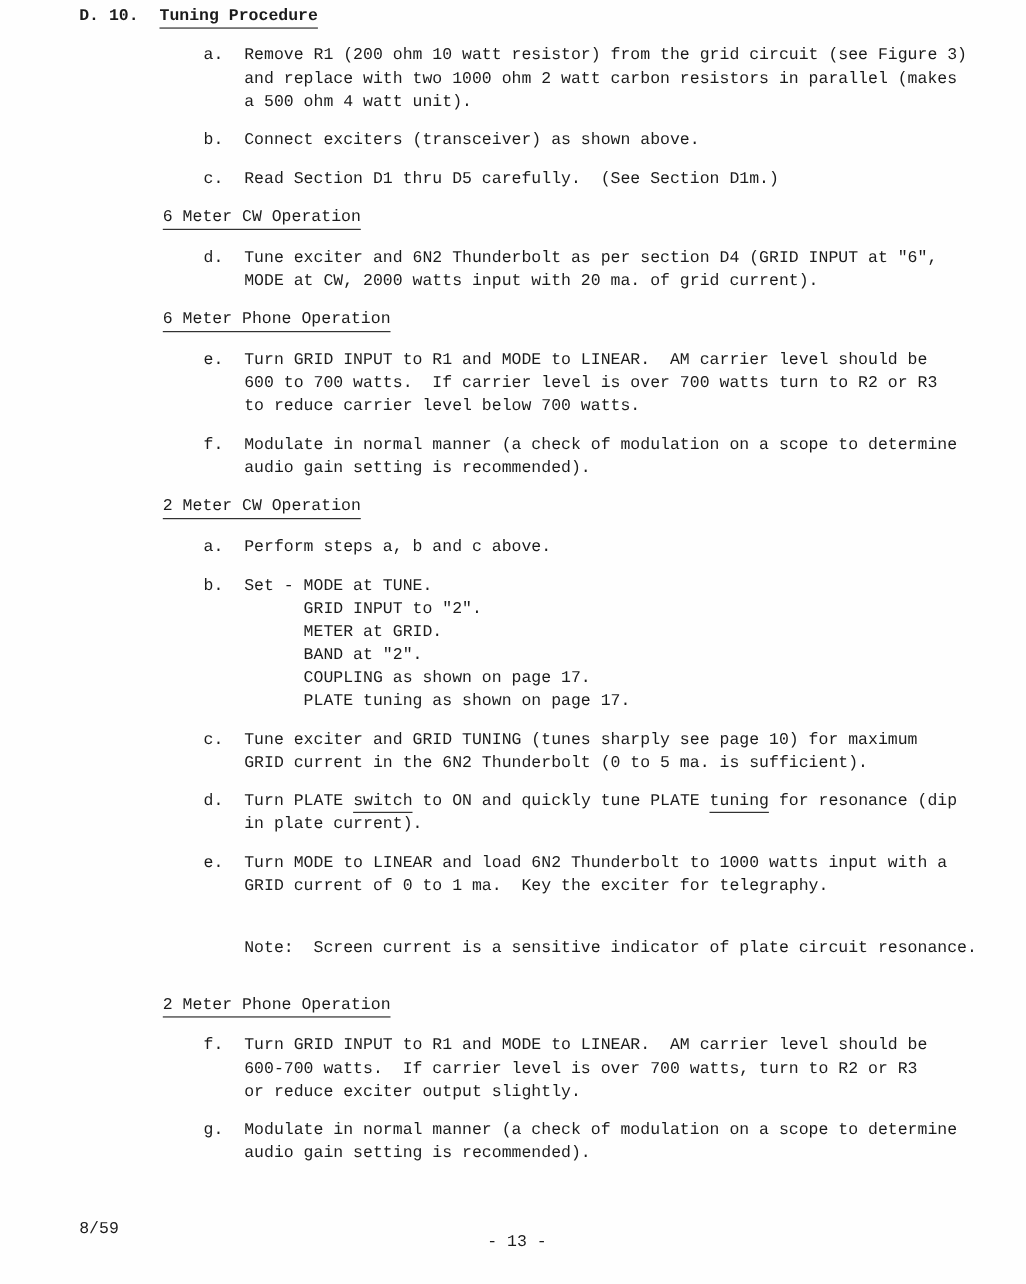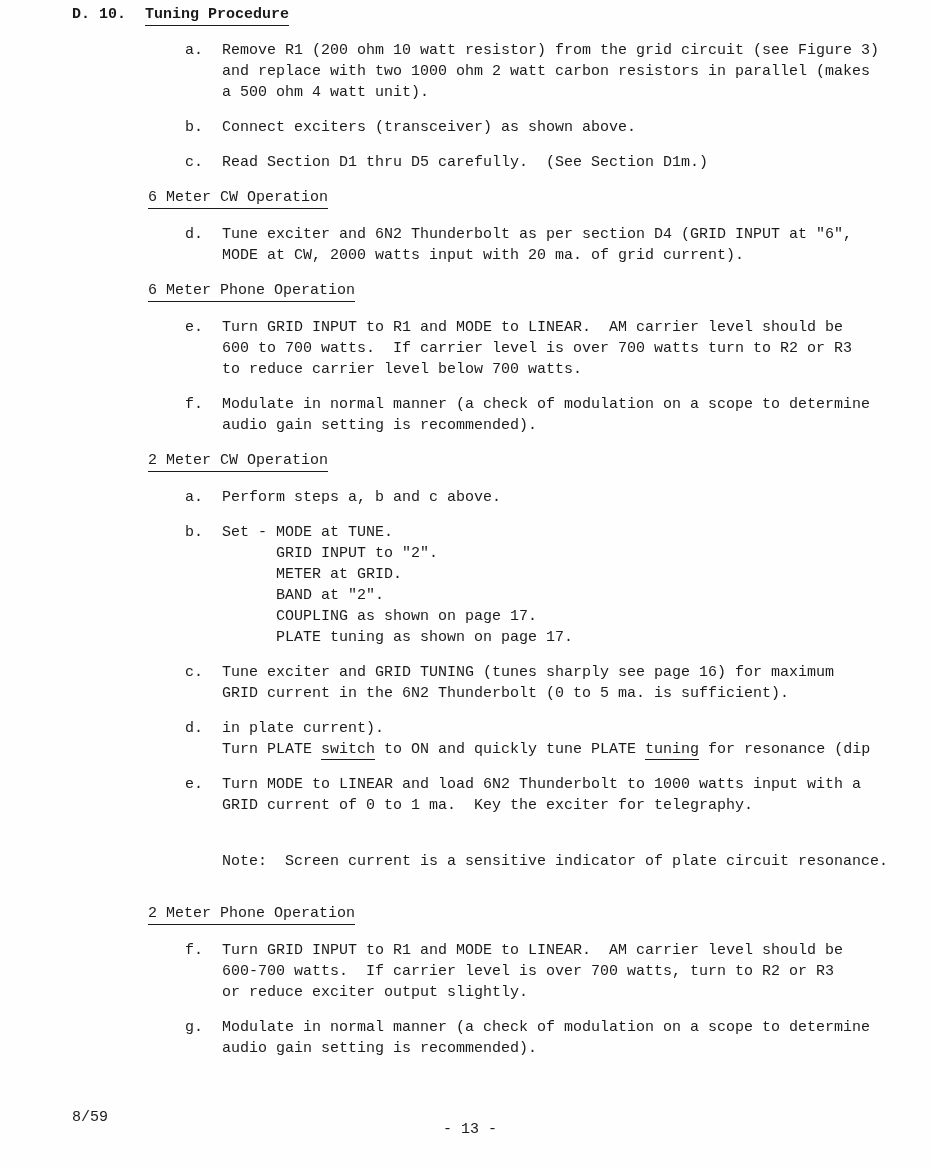--- a/index.html
+++ b/index.html
@@ -127,25 +127,25 @@
       <div class="item">
         <span class="label">a.</span>
         <div class="text"><div class="line">Perform steps a, b and c above.</div></div>
       </div>
       <div class="item">
         <span class="label">b.</span>
         <div class="text"><div class="line">Set - MODE at TUNE.</div><div class="line">      GRID INPUT to "2".</div><div class="line">      METER at GRID.</div><div class="line">      BAND at "2".</div><div class="line">      COUPLING as shown on page 17.</div><div class="line">      PLATE tuning as shown on page 17.</div></div>
       </div>
       <div class="item">
         <span class="label">c.</span>
-        <div class="text"><div class="line">Tune exciter and GRID TUNING (tunes sharply see page 16) for maximum</div><div class="line">GRID current in the 6N2 Thunderbolt (0 to 5 ma. is sufficient).</div></div>
+        <div class="text"><div class="line">Tune exciter and GRID TUNING (tunes sharply see page 10) for maximum</div><div class="line">GRID current in the 6N2 Thunderbolt (0 to 5 ma. is sufficient).</div></div>
       </div>
       <div class="item">
         <span class="label">d.</span>
-        <div class="text"><div class="line">in plate current).</div><div class="line"><span>Turn PLATE </span><span class="u">switch</span><span> to ON and quickly tune PLATE </span><span class="u">tuning</span><span> for resonance (dip</span></div></div>
+        <div class="text"><div class="line"><span>Turn PLATE </span><span class="u">switch</span><span> to ON and quickly tune PLATE </span><span class="u">tuning</span><span> for resonance (dip</span></div><div class="line">in plate current).</div></div>
       </div>
       <div class="item">
         <span class="label">e.</span>
         <div class="text"><div class="line">Turn MODE to LINEAR and load 6N2 Thunderbolt to 1000 watts input with a</div><div class="line">GRID current of 0 to 1 ma.  Key the exciter for telegraphy.</div><div class="line">&nbsp;</div></div>
       </div>
       <div class="note"><div class="line">Note:  Screen current is a sensitive indicator of plate circuit resonance.</div></div>
       <div class="subheading"><span class="htitle">2 Meter Phone Operation</span></div>
       <div class="item">
         <span class="label">f.</span>
         <div class="text"><div class="line">Turn GRID INPUT to R1 and MODE to LINEAR.  AM carrier level should be</div><div class="line">600-700 watts.  If carrier level is over 700 watts, turn to R2 or R3</div><div class="line">or reduce exciter output slightly.</div></div>

